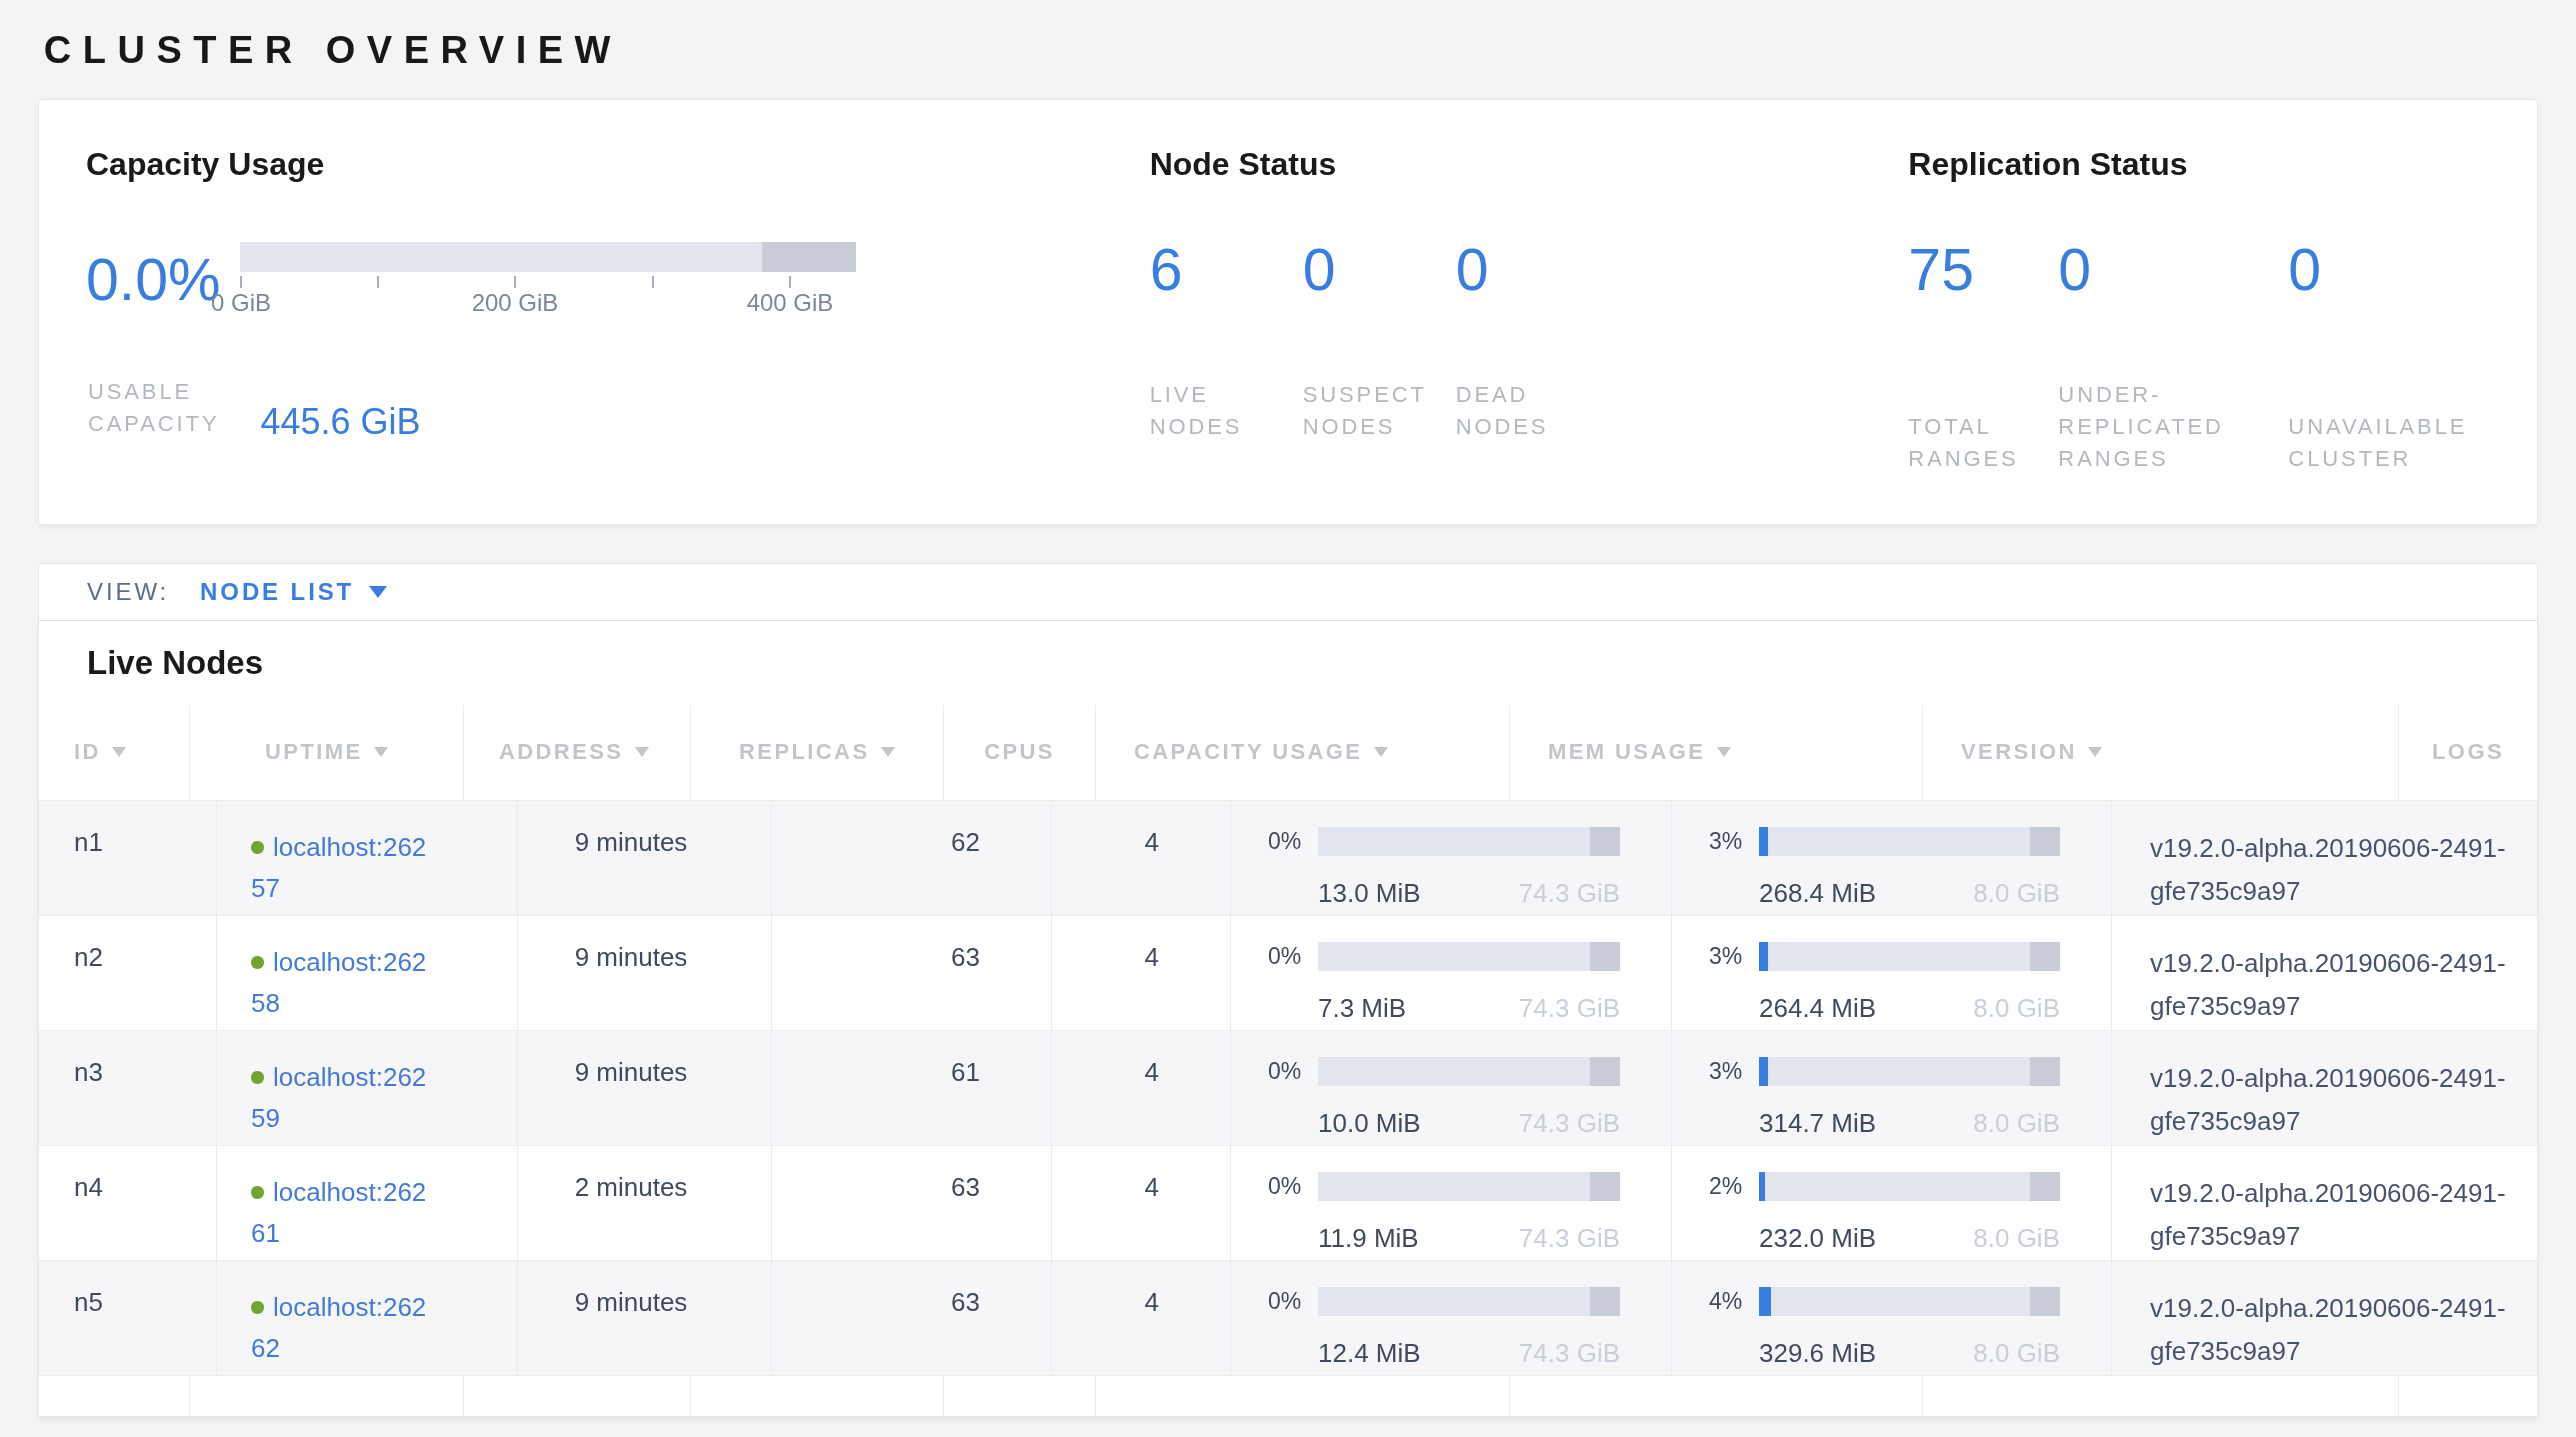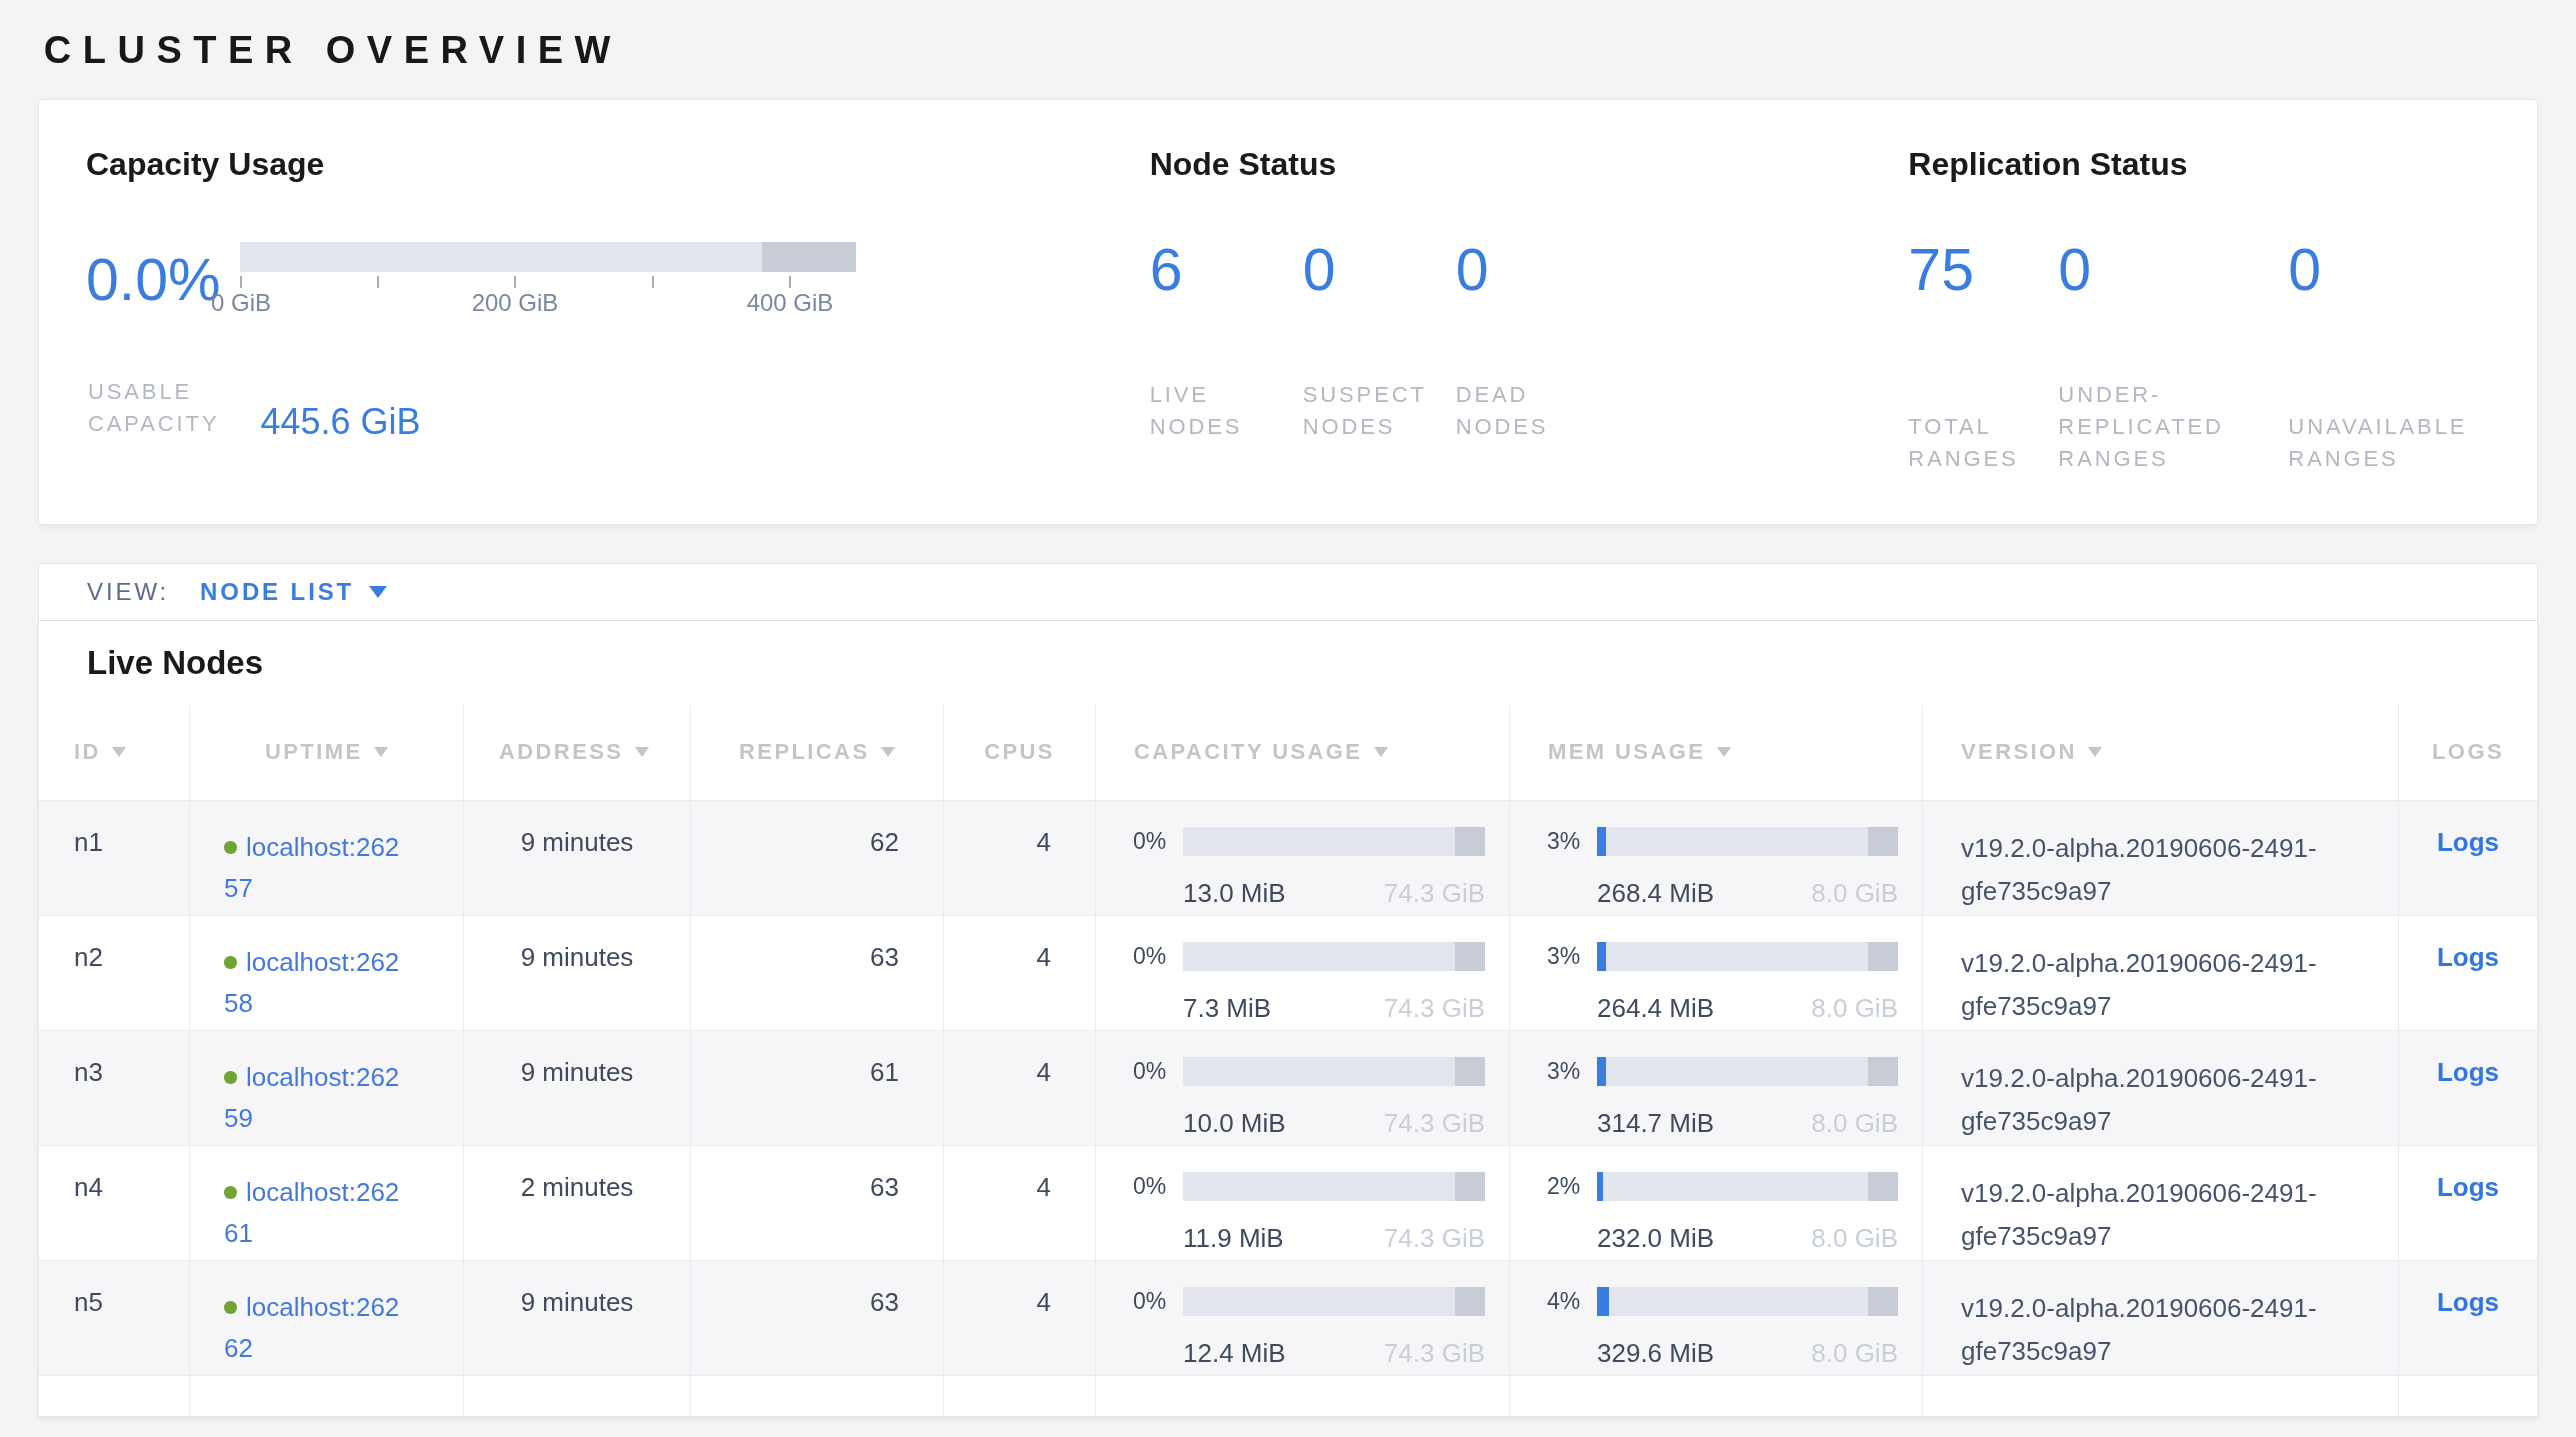--- a/index.html
+++ b/index.html
@@ -93,21 +93,21 @@
   }
   .hcell.left  { justify-content:flex-start; padding-left:35px; }
   .hcell.pad40 { padding-left:38px; }
   .hcell.center{ justify-content:center; }
   .sort-caret {
     display:inline-block; width:0; height:0; margin-left:11.5px;
     border-left:7.7px solid transparent; border-right:7.7px solid transparent;
     border-top:10.5px solid #c2c5cb;
   }
 
-  .datarow { height:115px; border-top:1px solid #ededef; }
+  .datarow { height:115px; border-top:1px solid #ededef;gap:27px; }
   .datarow:nth-child(odd) { background:#f6f6f8; }
   .cell { padding-top:26px; font-size:26px; color:#3f4a5c; }
   .cell-id { padding-left:35px; }
   .cell-addr { padding-left:34px; line-height:41px; }
   .dot {
     display:inline-block; width:12.5px; height:12.5px; border-radius:50%;
     background:#70a533; margin-right:9.6px; vertical-align:1.9px;
   }
   .addr-link { color:#4379dd; text-decoration:none; cursor:pointer; }
   .cell-uptime { text-align:center; }
@@ -180,21 +180,21 @@
     </div>
 
     <div class="repl-section">
       <div class="section-title">Replication Status</div>
       <div class="stat-grid">
         <div class="big-num">75</div>
         <div class="big-num">0</div>
         <div class="big-num">0</div>
         <div class="stat-label">TOTAL RANGES</div>
         <div class="stat-label">UNDER-REPLICATED RANGES</div>
-        <div class="stat-label">UNAVAILABLE RANGES</div>
+        <div class="stat-label">UNAVAILABLE CLUSTER</div>
       </div>
     </div>
   </div>
 
   <div class="view-bar">
     <span class="view-label">VIEW:</span>
     <span class="view-selected">
       <span>NODE LIST</span>
       <span class="caret-down"></span>
     </span>

